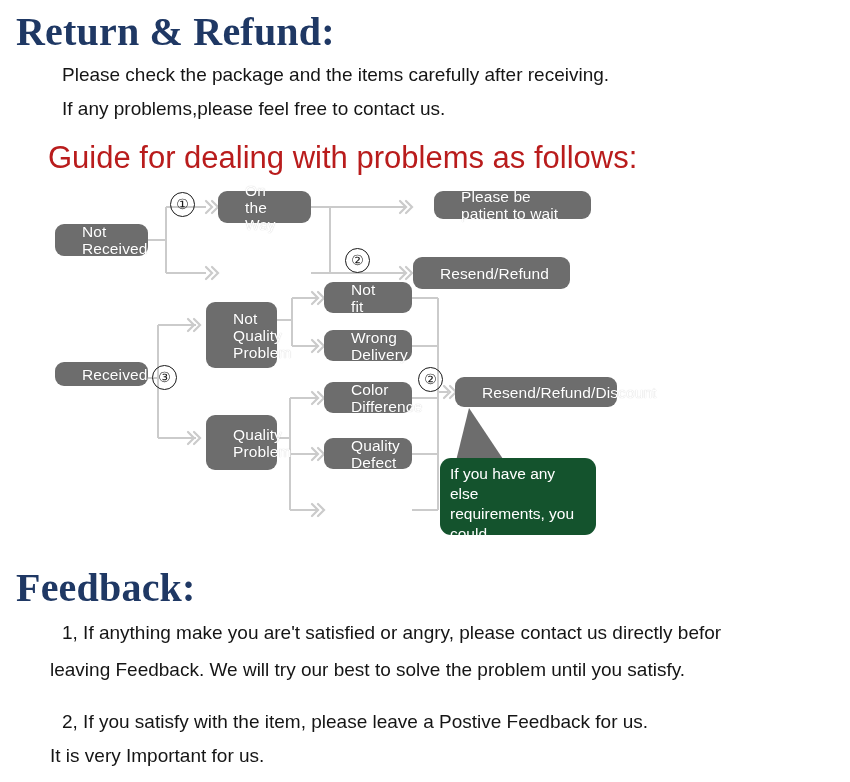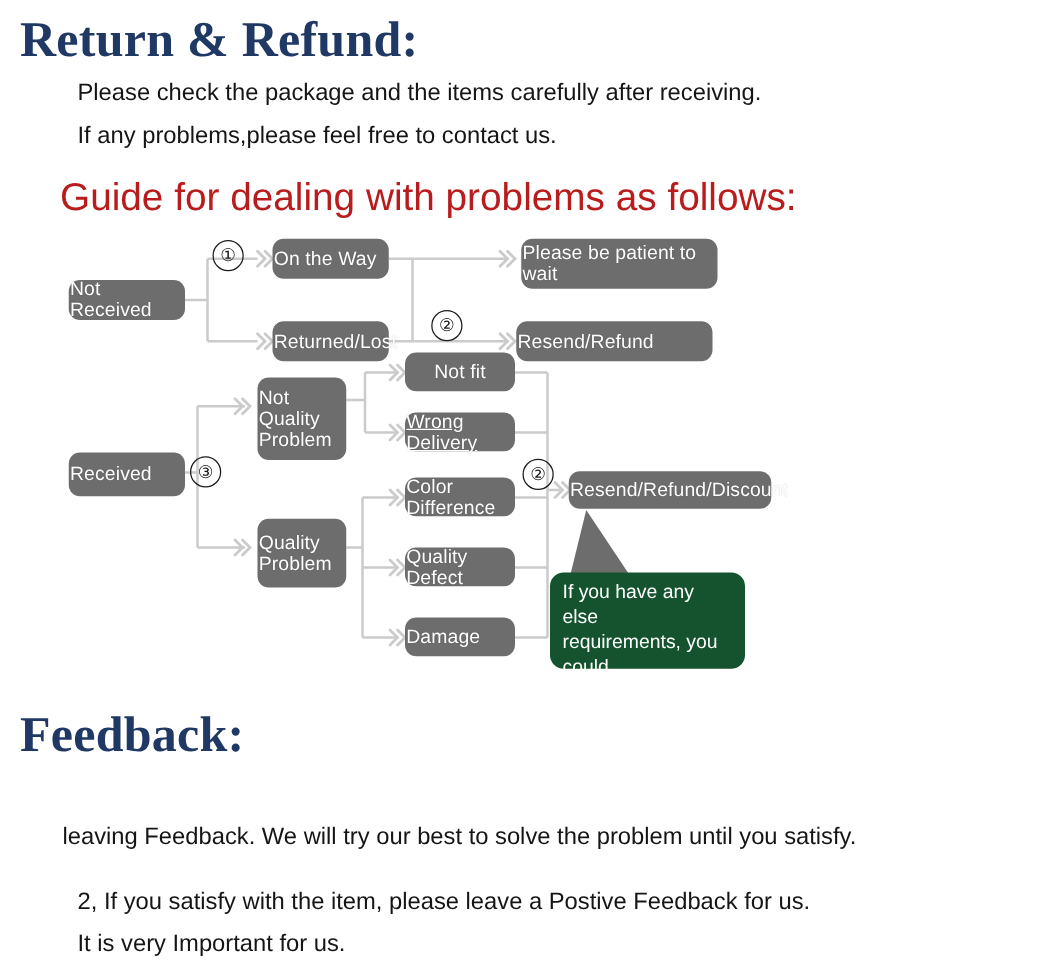--- a/index.html
+++ b/index.html
@@ -41,21 +41,21 @@
   
   .flow{position:absolute;left:0;top:180px;width:850px;height:370px;}
   .node{
     position:absolute;
     background:#6d6d6d;
     color:#ffffff;
     border-radius:9px;
     font-size:15.5px;
     line-height:17px;
     box-sizing:border-box;
-    padding:0 1px;
+    padding:0 27px;
     display:flex;
     align-items:center;
     white-space:pre-line;
     letter-spacing:.1px;
     text-shadow:0 0 1px rgba(0,0,0,.25);
   }
   .node.multiline{align-items:center;}
   .bubble{
     position:absolute;
     background:#14532d;
@@ -161,63 +161,62 @@
         <path d="M444,206 L450,212 L444,218 M450,206 L456,212 L450,218"></path>
       </g>
 
       <path d="M469,228 L505,282 L455,285 Z" fill="#6d6d6d" stroke="none"></path>
     </svg>
 
     <div class="node" style="left:55px;top:44px;width:93px;height:32px;">Not Received</div>
 
     <div class="node" style="left:218px;top:11px;width:93px;height:32px;">On the Way</div>
 
-    <div class="node" style="left:218px;top:77px;width:93px;height:32px;">Returned/Lost</div>
-
-    <div class="node" style="left:417px;top:11px;width:157px;height:40px;">Please be patient to wait</div>
+
+    <div class="node" style="left:434px;top:11px;width:157px;height:28px;">Please be patient to wait</div>
 
     <div class="node" style="left:413px;top:77px;width:157px;height:32px;">Resend/Refund</div>
 
-    <div class="node" style="left:55px;top:182px;width:93px;height:35px;">Received</div>
+    <div class="node" style="left:55px;top:182px;width:93px;height:24px;">Received</div>
 
     <div class="node multiline" style="left:206px;top:122px;width:71px;height:66px;">Not
 Quality
 Problem</div>
 
     <div class="node multiline" style="left:206px;top:235px;width:71px;height:55px;">Quality
 Problem</div>
 
     <div class="node" style="left:324px;top:102px;width:88px;height:31px;justify-content:center;">Not fit</div>
 
-    <div class="node" style="left:324px;top:150px;width:88px;height:31px;text-decoration:underline;">Wrong Delivery</div>
+    <div class="node" style="left:324px;top:150px;width:88px;height:31px;">Wrong Delivery</div>
 
     <div class="node" style="left:324px;top:202px;width:88px;height:31px;">Color Difference</div>
 
     <div class="node" style="left:324px;top:258px;width:88px;height:31px;">Quality Defect</div>
 
-    <div class="node" style="left:324px;top:314px;width:88px;height:31px;">Damage</div>
 
     <div class="node" style="left:455px;top:197px;width:162px;height:30px;">Resend/Refund/Discount</div>
 
     <div class="bubble" style="left:440px;top:278px;width:156px;height:77px;">If you have any else
 requirements, you could
 also tell us!</div>
 
     <div class="circnum" style="left:170px;top:12px;">①</div>
 
     <div class="circnum" style="left:345px;top:68px;">②</div>
 
     <div class="circnum" style="left:152px;top:185px;">③</div>
 
     <div class="circnum" style="left:418px;top:187px;">②</div>
 
   </div>
 
   <div class="h-title" id="heading-feedback">Feedback:</div>
 
+  <div class="para" style="left:62px;top:622px;">1, If anything make you are't satisfied or angry, please contact us directly befor</div>
 
   <div class="para" style="left:50px;top:659px;">leaving Feedback. We will try our best to solve the problem until you satisfy.</div>
 
   <div class="para" style="left:62px;top:711px;">2, If you satisfy with the item, please leave a Postive Feedback for us.</div>
 
-  <div class="para" style="left:62px;top:745px;">It is very Important for us.</div>
+  <div class="para" style="left:50px;top:745px;">It is very Important for us.</div>
 
 </div>
 
 </body></html>

